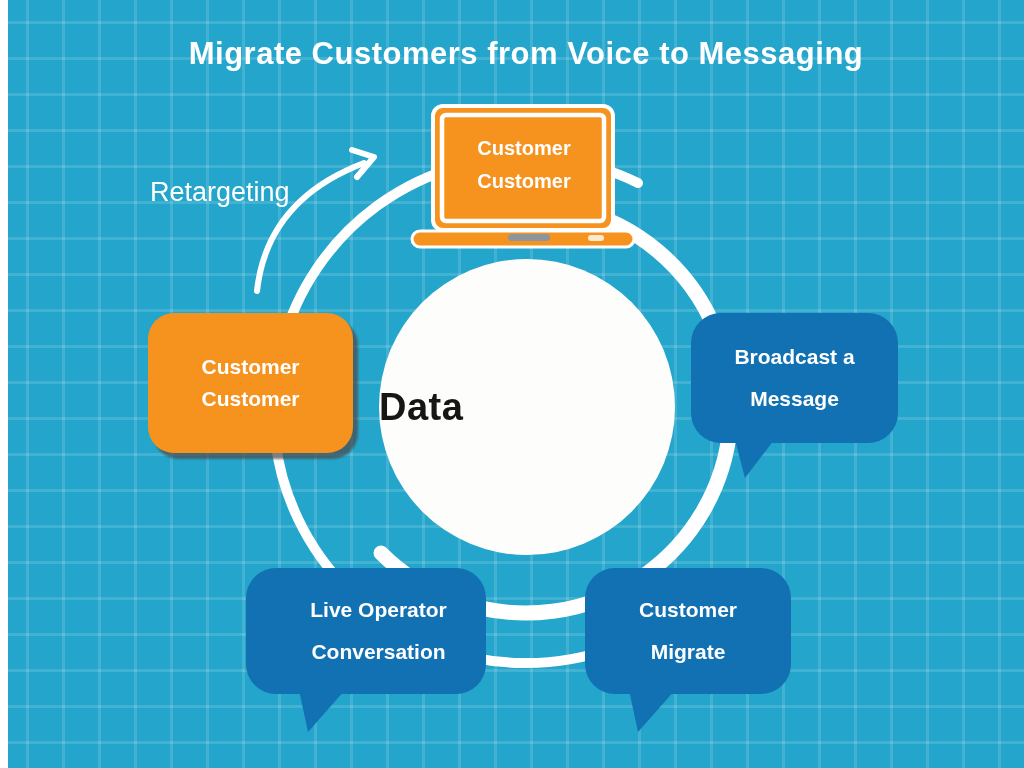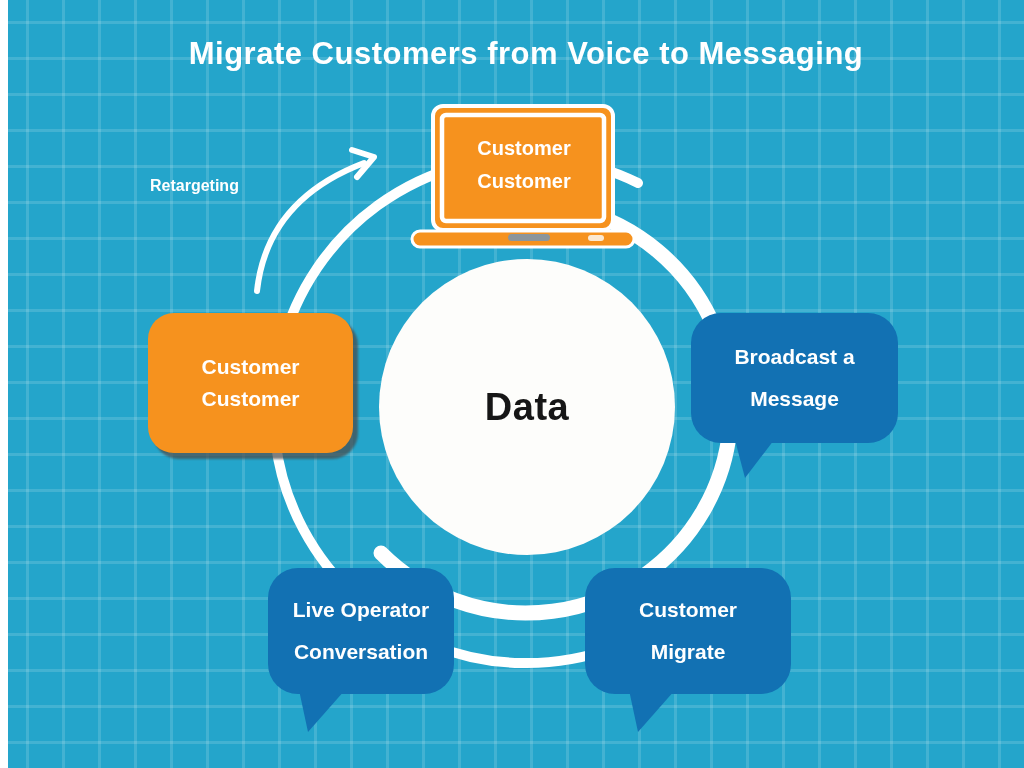--- a/index.html
+++ b/index.html
@@ -20,47 +20,47 @@
   #title{
     left:0;top:36px;width:1024px;
     text-align:center;text-indent:12px;
     color:#FFFFFF;font-size:31px;font-weight:bold;letter-spacing:0.5px;
     z-index:5;
   }
   #rings-svg{left:0;top:0;z-index:1;pointer-events:none;}
   #overlay-svg{left:0;top:0;z-index:3;pointer-events:none;}
   #retargeting-label{
     left:142px;top:177px;width:130px;
-    color:#FFFFFF;font-size:16px;font-weight:bold;
+    color:#FFFFFF;font-size:27px;font-weight:normal;
     z-index:4;
   }
   #data-circle{
     left:371px;top:259px;width:296px;height:296px;
     background:#FDFDFB;border-radius:50%;
-    display:flex;align-items:center;justify-content:center;
+    display:flex;align-items:center;
     z-index:2;
   }
   #data-circle .big-label{
     color:#161616;font-size:38px;font-weight:bold;letter-spacing:0.5px;
   }
   .node-box{
     display:flex;flex-direction:column;align-items:center;justify-content:center;
     color:#FFFFFF;font-size:21px;font-weight:bold;line-height:32px;
     text-align:center;z-index:2;
   }
   #outcome-box{
     left:140px;top:313px;width:205px;height:140px;
     background:#F6921E;border-radius:26px;
     filter:drop-shadow(5px 6px 1px rgba(72,72,72,0.7));
   }
   .bubble{
     background:#1271B3;border-radius:30px;gap:10px;
   }
   #broadcast-bubble{left:683px;top:313px;width:207px;height:130px;}
-  #liveop-bubble{left:260px;top:568px;width:186px;height:126px;}
+  #liveop-bubble{left:238px;top:568px;width:215px;height:126px;padding-left:25px;}
   #responds-bubble{left:577px;top:568px;width:206px;height:126px;}
   #laptop-text{
     left:432px;top:132px;width:168px;
     color:#FFFFFF;font-size:20px;font-weight:bold;line-height:33px;
     text-align:center;z-index:4;
   }
 </style>
 </head>
 <body>
 

